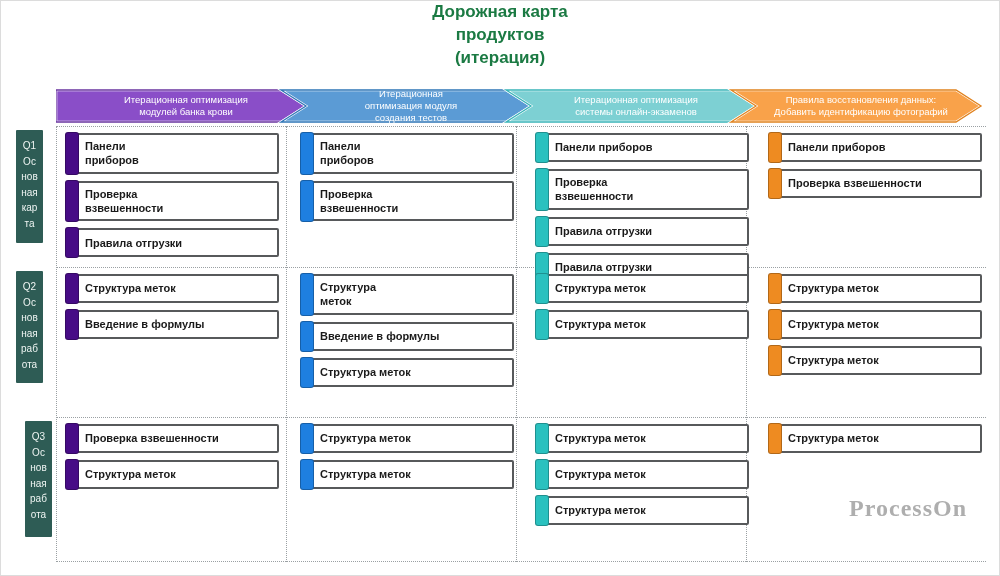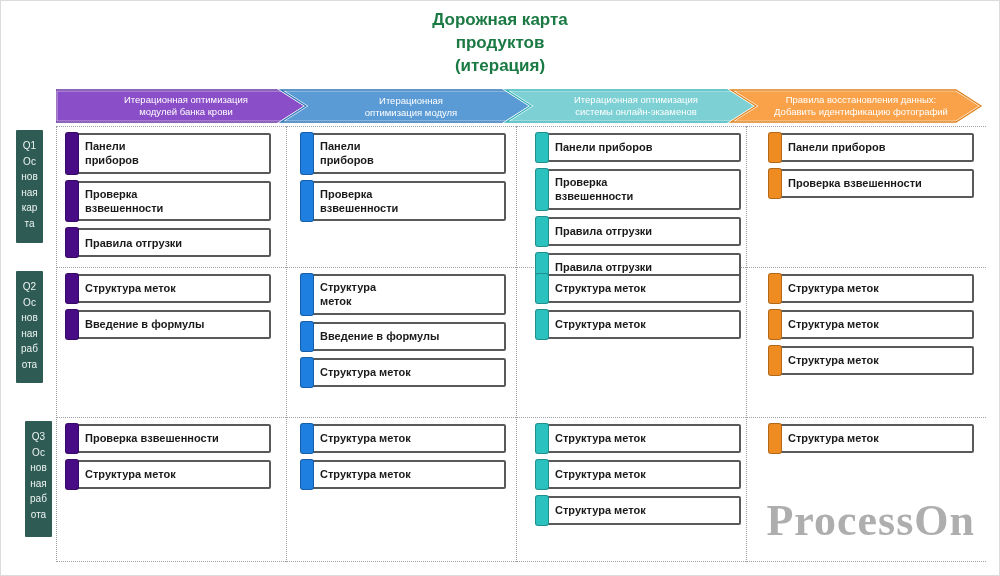--- a/index.html
+++ b/index.html
@@ -2,53 +2,53 @@
 <html><head>
 <meta charset="utf-8">
 <style>
   html,body{margin:0;padding:0;background:#fff;}
   #stage{
     position:relative;width:1000px;height:576px;box-sizing:border-box;
     background:#fff;border:1px solid #dcdcdc;overflow:hidden;
     font-family:"Liberation Sans", sans-serif;
   }
   .page-title{
-    position:absolute;top:8px;left:0;width:100%;text-align:center;
+    position:absolute;top:0;left:0;width:100%;text-align:center;
     font-size:17px;font-weight:bold;line-height:1.35;white-space:pre-line;
   }
   #arrow-band{position:absolute;left:55px;top:88px;width:935px;height:35px;}
   #arrow-labels{position:absolute;left:71px;top:88px;width:935px;height:34px;}
   .arrow-label{
     position:absolute;top:0;height:34px;display:flex;align-items:center;justify-content:center;
     color:#ffffff;font-size:9.5px;line-height:1.25;text-align:center;white-space:pre-line;
   }
   .row-label{
     position:absolute;left:15px;width:27px;box-sizing:border-box;
     background:#2e5c55;color:#eef4f2;font-size:10px;line-height:1.55;
     text-align:center;word-break:break-all;padding:8px 5px;border-radius:1px;
   }
   .row-section{position:absolute;left:0;width:1000px;}
   .cell{position:absolute;top:7px;width:205px;}
   .task-box{
     position:relative;width:178px;margin:0 0 7px 8px;background:#fff;
-    border:2px solid #57595b;border-radius:2px;padding:4px 6px 4px 12px;
+    border:2px solid #57595b;border-radius:2px;padding:4px 14px 4px 12px;
     min-height:17px;display:flex;align-items:center;
   }
   .task-tab{
     position:absolute;left:-8px;top:-3px;bottom:-3px;width:12px;
     border-radius:3px;border:1px solid rgba(0,0,0,0.25);
   }
   .task-label{
     font-size:11px;font-weight:bold;color:#1a1a1a;line-height:1.3;white-space:pre-line;
   }
   .div-v{position:absolute;width:0;border-left:1px dotted #9aa0a3;}
   .div-h{position:absolute;height:0;border-top:1px dotted #9aa0a3;}
   .watermark{
-    position:absolute;right:24px;top:494px;
-    font-family:"Liberation Serif", serif;font-weight:bold;font-size:44px;
+    position:absolute;right:32px;top:494px;
+    font-family:"Liberation Serif", serif;font-weight:bold;font-size:24px;
     color:#aeaeae;letter-spacing:1px;
   }
 </style>
 </head>
 <body>
 
 <div id="stage">
   <div class="page-title" style="color: rgb(27, 122, 67);">Дорожная карта
 продуктов
 (итерация)</div>
@@ -58,21 +58,21 @@
         <polygon points="225,1 450,1 475,17 450,33 225,33 250,17" fill="#5b9bd5" stroke="#ffffff" stroke-width="2.5"></polygon>
         <polygon points="225,1 450,1 475,17 450,33 225,33 250,17" fill="none" stroke="#2e75b6" stroke-width="1.3"></polygon>
         <polygon points="450,1 675,1 700,17 675,33 450,33 475,17" fill="#7dd0d3" stroke="#ffffff" stroke-width="2.5"></polygon>
         <polygon points="450,1 675,1 700,17 675,33 450,33 475,17" fill="none" stroke="#38b4b8" stroke-width="1.3"></polygon>
         <polygon points="675,1 900,1 925,17 900,33 675,33 700,17" fill="#f9a24a" stroke="#ffffff" stroke-width="2.5"></polygon>
         <polygon points="675,1 900,1 925,17 900,33 675,33 700,17" fill="none" stroke="#e0821e" stroke-width="1.3"></polygon>
       </svg></div>
   <div id="arrow-labels">
       <div class="arrow-label" style="left: 18px; width: 192px;">Итерационная оптимизация
 модулей банка крови</div>
-      <div class="arrow-label" style="left: 243px; width: 192px; margin-top: 7px;">Итерационная
+      <div class="arrow-label" style="left: 243px; width: 192px;">Итерационная
 оптимизация модуля
 создания тестов</div>
       <div class="arrow-label" style="left: 468px; width: 192px;">Итерационная оптимизация
 системы онлайн-экзаменов</div>
       <div class="arrow-label" style="left: 693px; width: 192px;">Правила восстановления данных:
 Добавить идентификацию фотографий</div>
     </div>
   <div id="grid">
       <div class="div-v" style="left: 55px; top: 125px; height: 436px;"></div>
       <div class="div-v" style="left: 285px; top: 125px; height: 436px;"></div>

